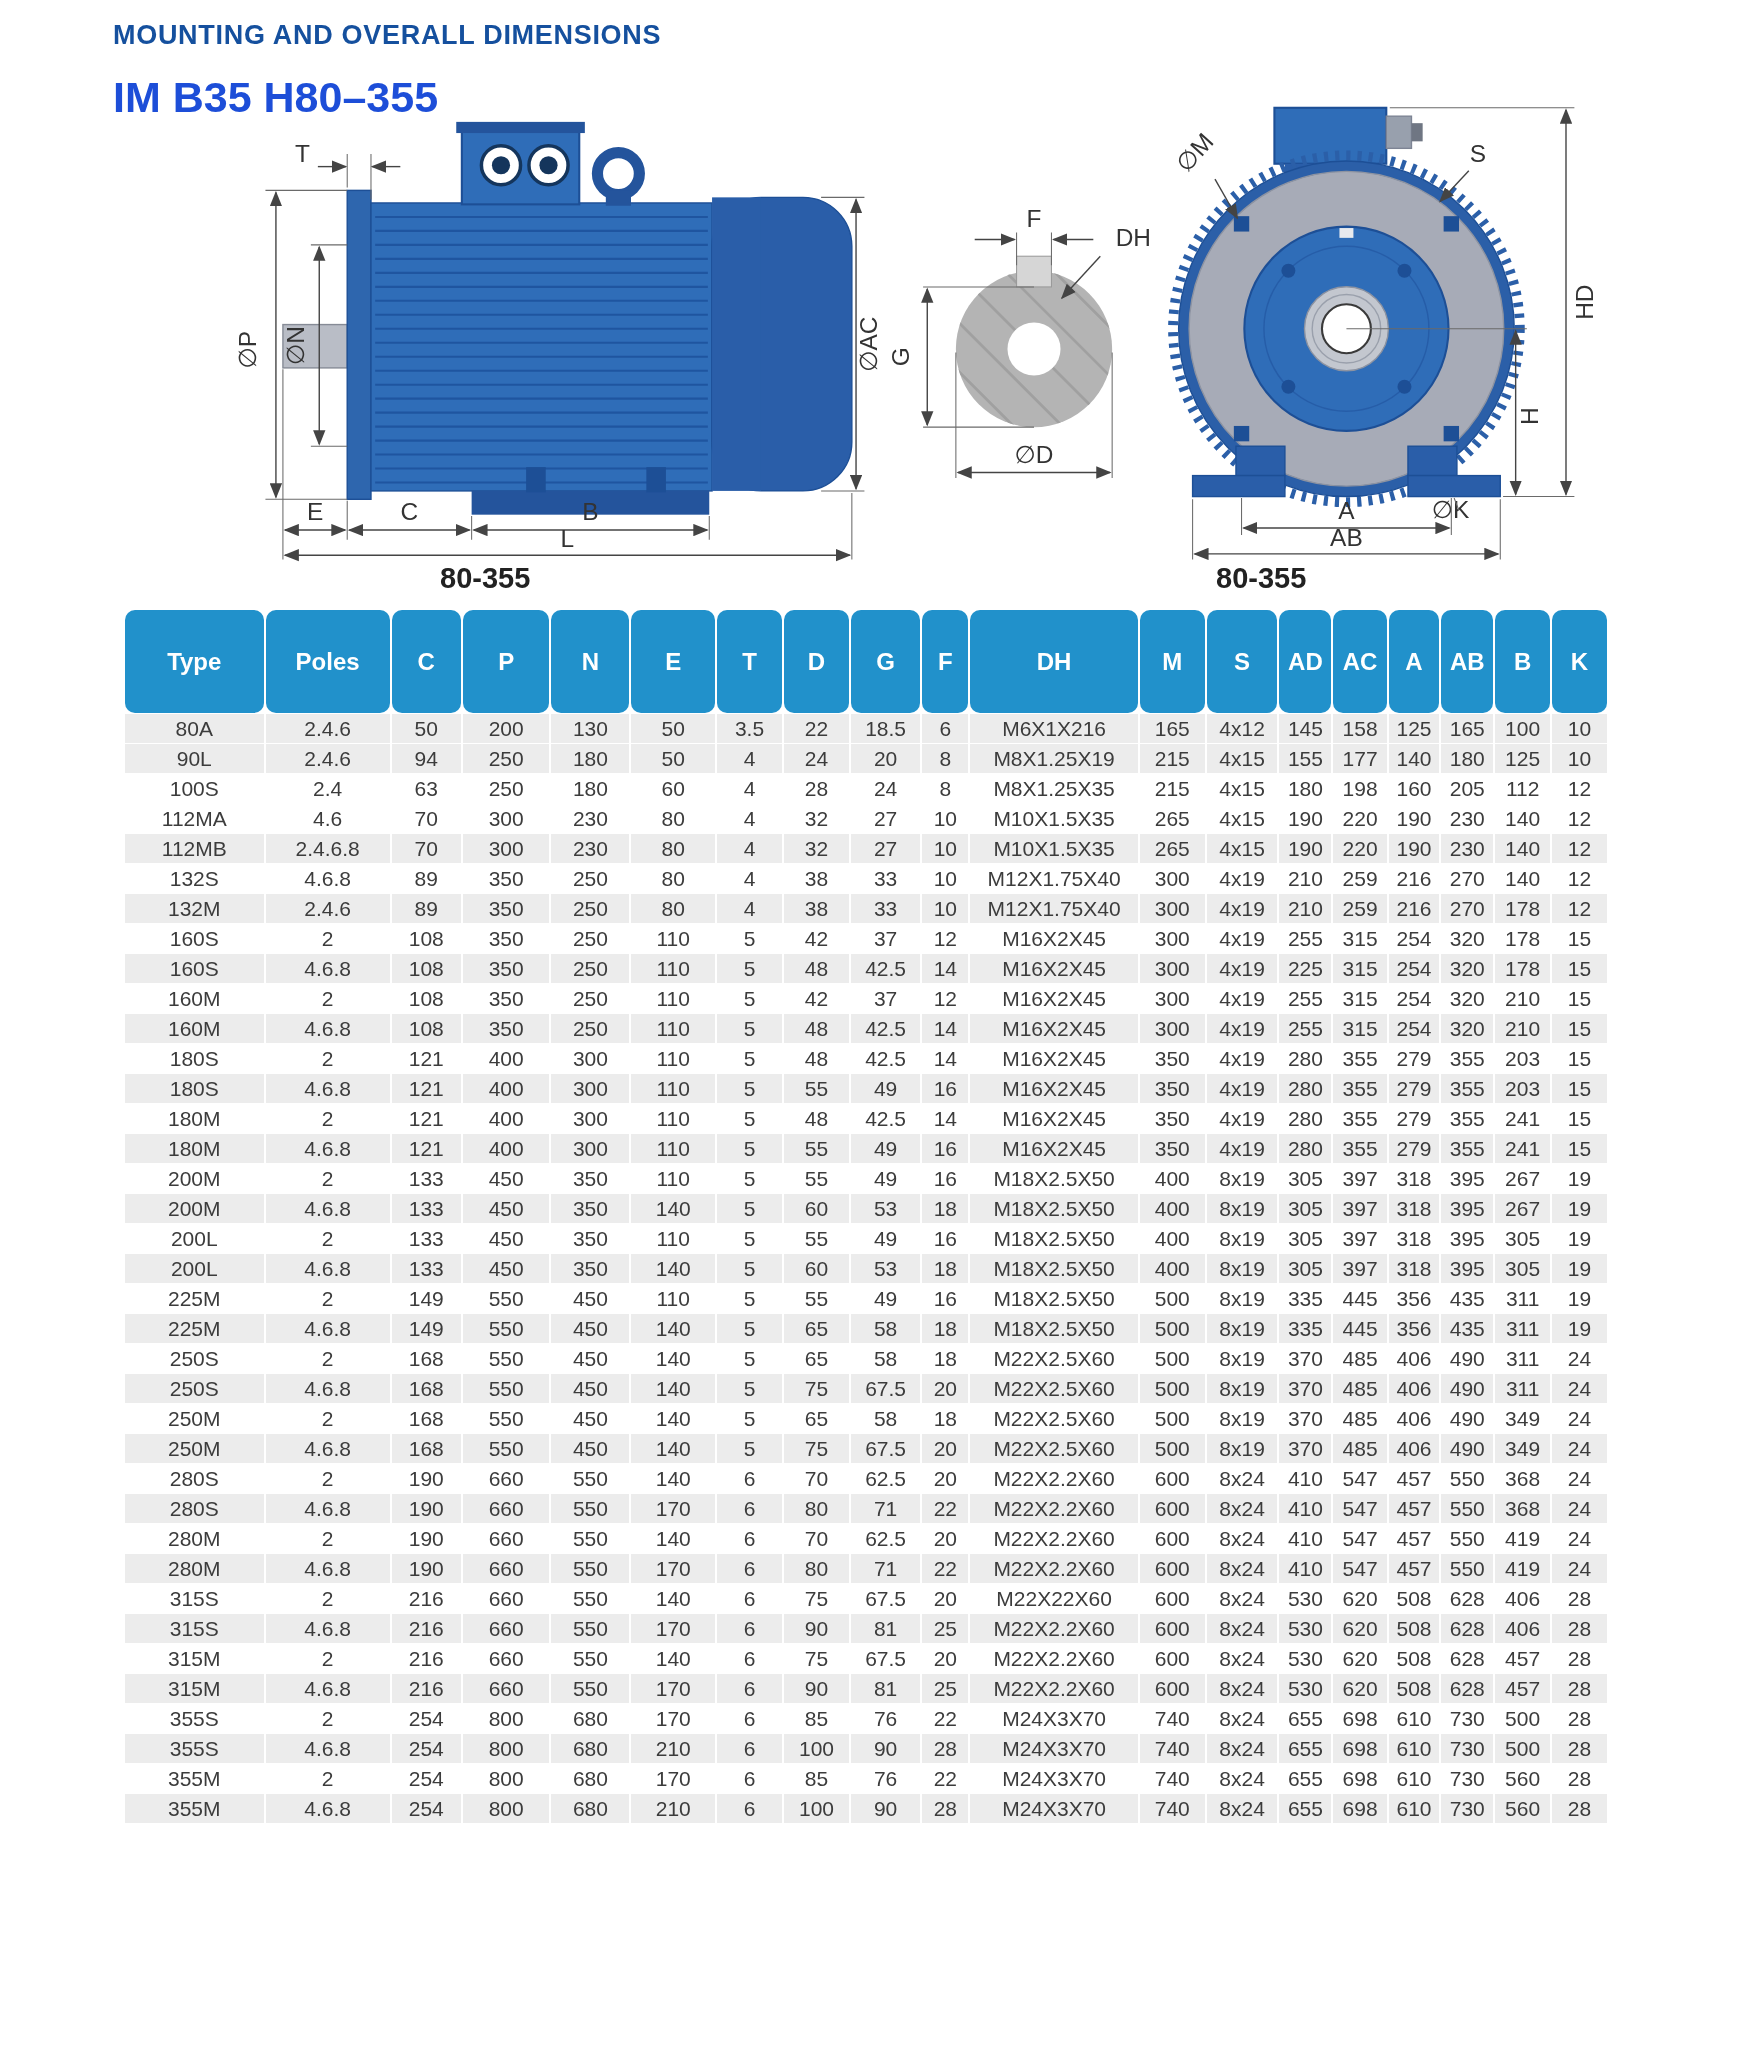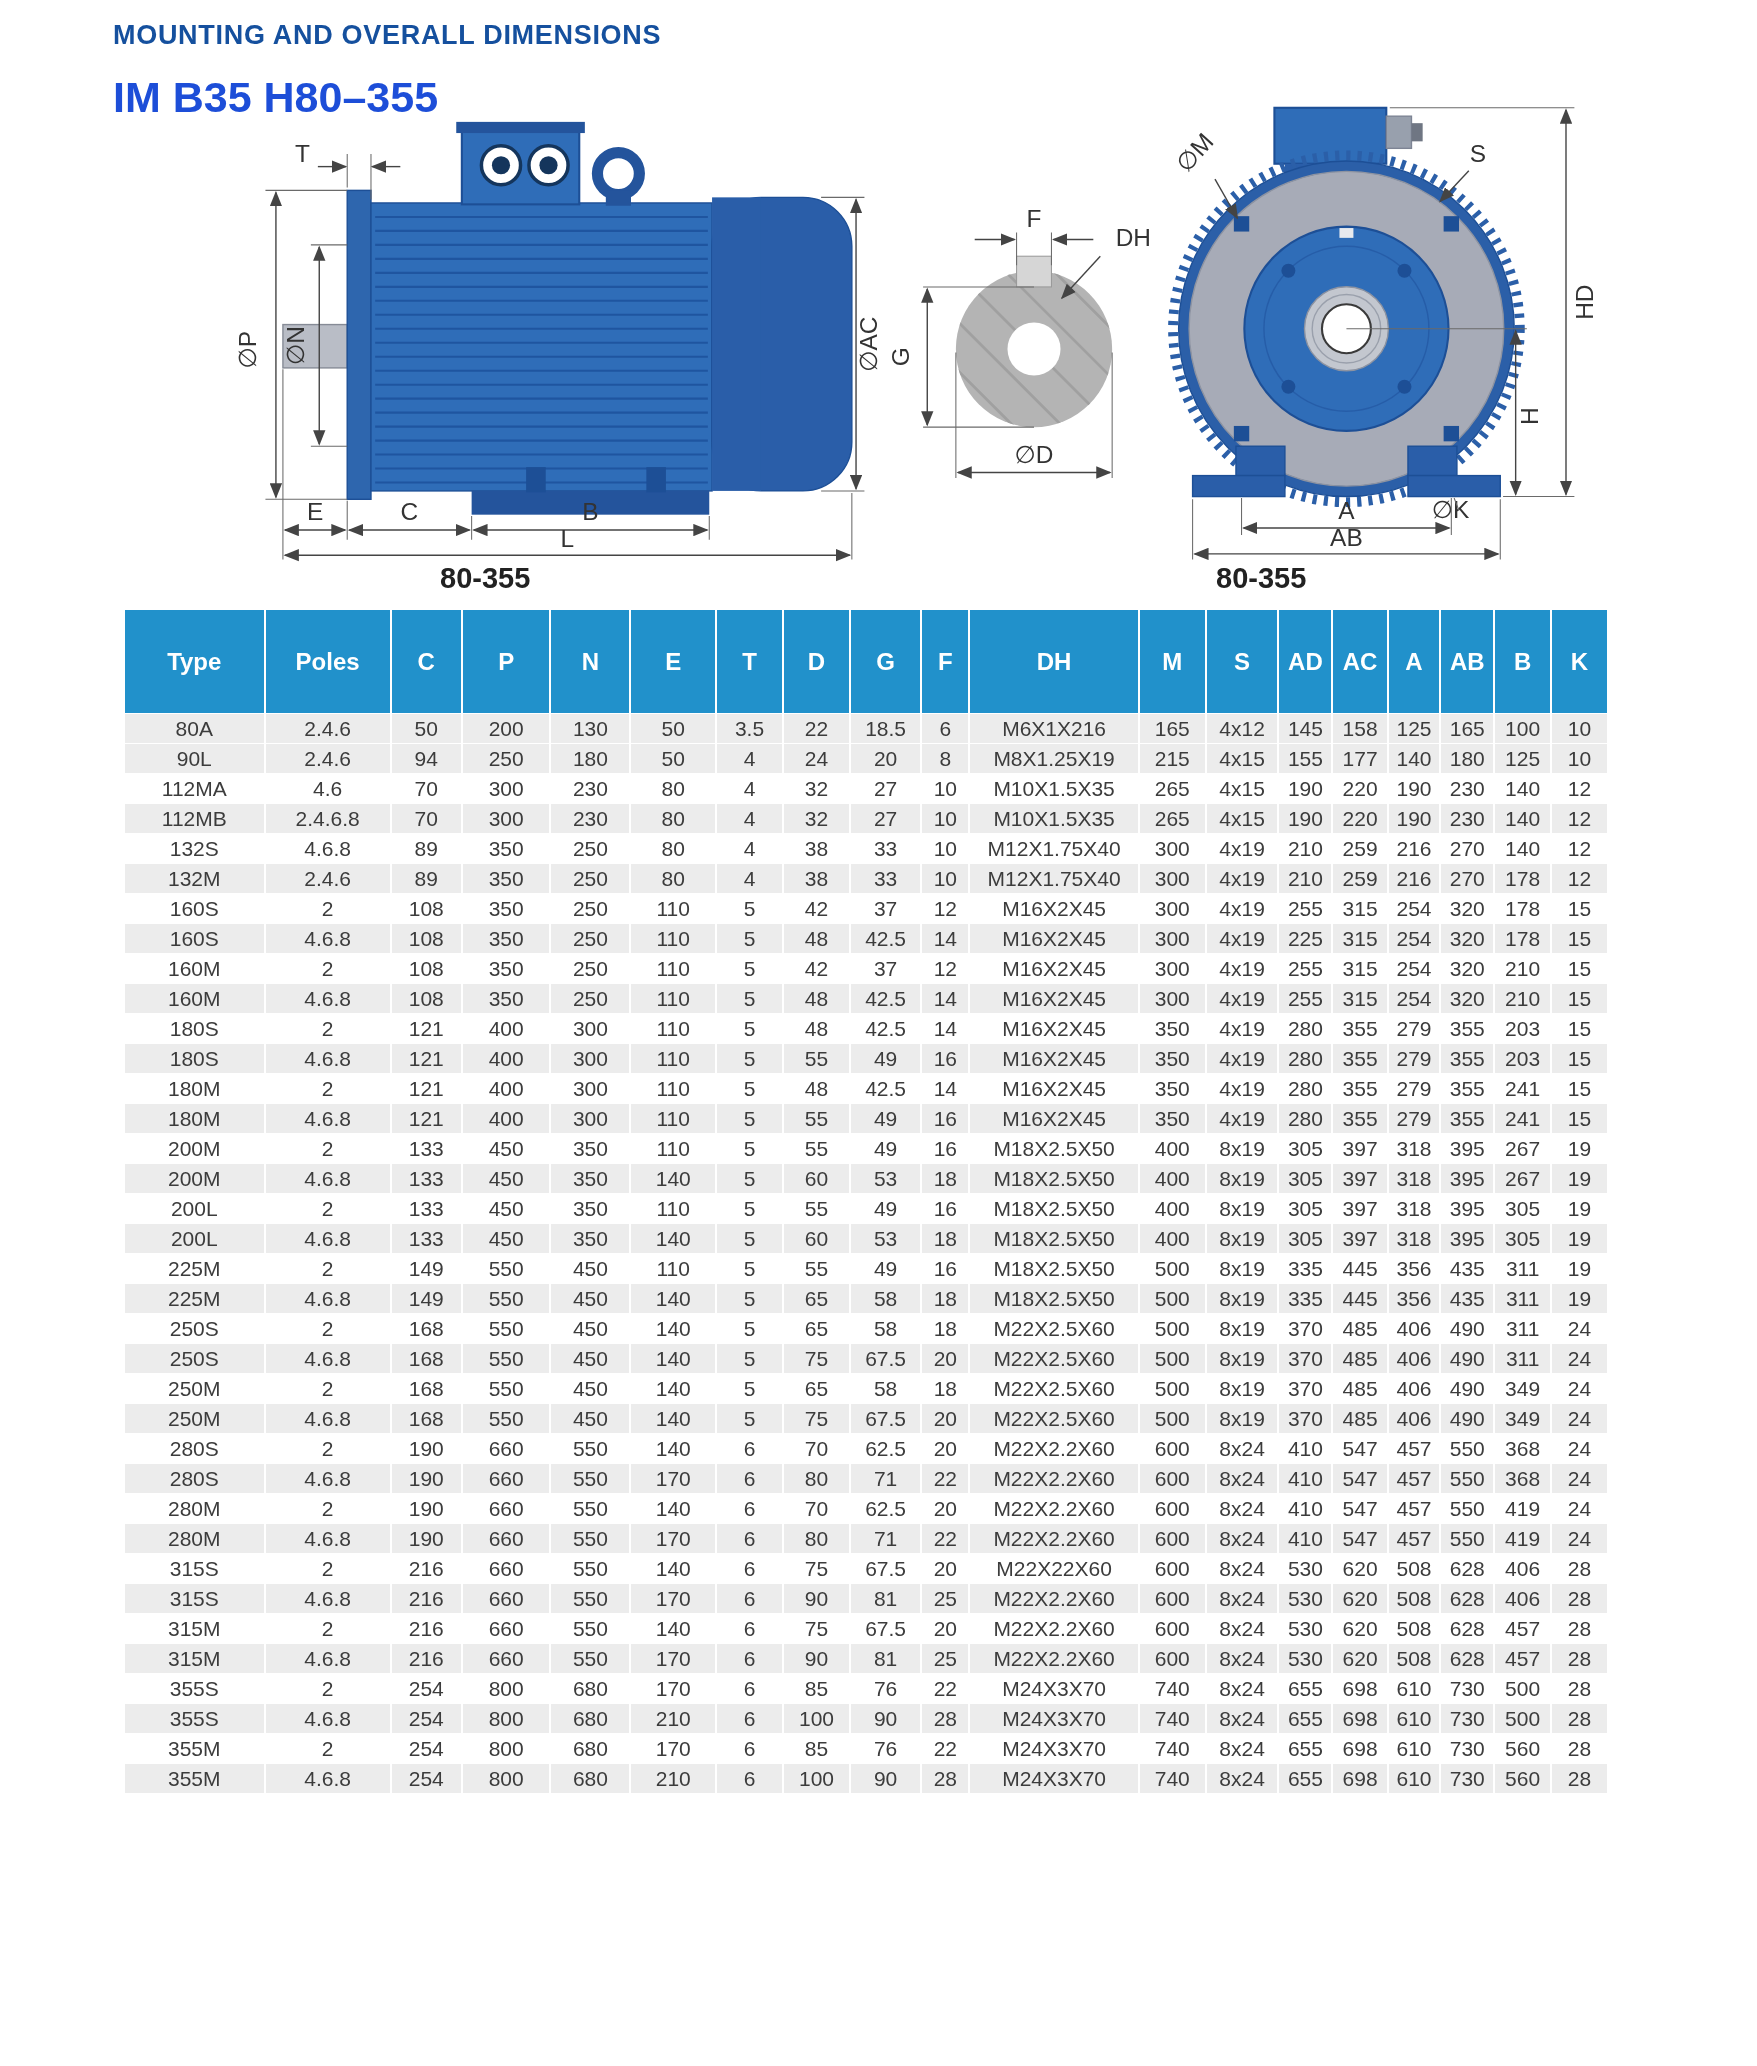--- a/index.html
+++ b/index.html
@@ -25,21 +25,21 @@
   }
   .cap-left{left:440px;top:562px;}
   .cap-right{left:1216px;top:562px;}
   .dim-text{font-family:"Liberation Sans",sans-serif;font-size:35px;fill:#333333;}
   .dim-line{stroke:#444444;stroke-width:2;fill:none;}
   .ext-line{stroke:#6a6a6a;stroke-width:1.5;fill:none;}
   .tbl-wrap{position:absolute;left:123px;top:609px;width:1486px;}
   table{border-collapse:separate;border-spacing:2.1px 1.4px;table-layout:fixed;width:1486px;}
   th{
     background:#2191cb;color:#ffffff;font-size:24px;font-weight:bold;
-    height:103px;vertical-align:middle;text-align:center;padding:0;
+    height:103px;vertical-align:middle;text-align:center;padding:0;border-radius:10px;
   }
   td{
     font-size:21px;height:29px;text-align:center;color:#3c3c3c;
     background:#ffffff;padding:0;white-space:nowrap;vertical-align:middle;
   }
   tr.alt td{background:#ececec;}
 </style>
 </head>
 <body>
 
@@ -285,20 +285,41 @@
           <td>215</td>
           <td>4x15</td>
           <td>155</td>
           <td>177</td>
           <td>140</td>
           <td>180</td>
           <td>125</td>
           <td>10</td>
         </tr>
         <tr>
+          <td>100S</td>
+          <td>2.4</td>
+          <td>63</td>
+          <td>250</td>
+          <td>180</td>
+          <td>60</td>
+          <td>4</td>
+          <td>28</td>
+          <td>24</td>
+          <td>8</td>
+          <td>M8X1.25X35</td>
+          <td>215</td>
+          <td>4x15</td>
+          <td>180</td>
+          <td>198</td>
+          <td>160</td>
+          <td>205</td>
+          <td>112</td>
+          <td>12</td>
+        </tr>
+        <tr>
           <td>112MA</td>
           <td>4.6</td>
           <td>70</td>
           <td>300</td>
           <td>230</td>
           <td>80</td>
           <td>4</td>
           <td>32</td>
           <td>27</td>
           <td>10</td>

